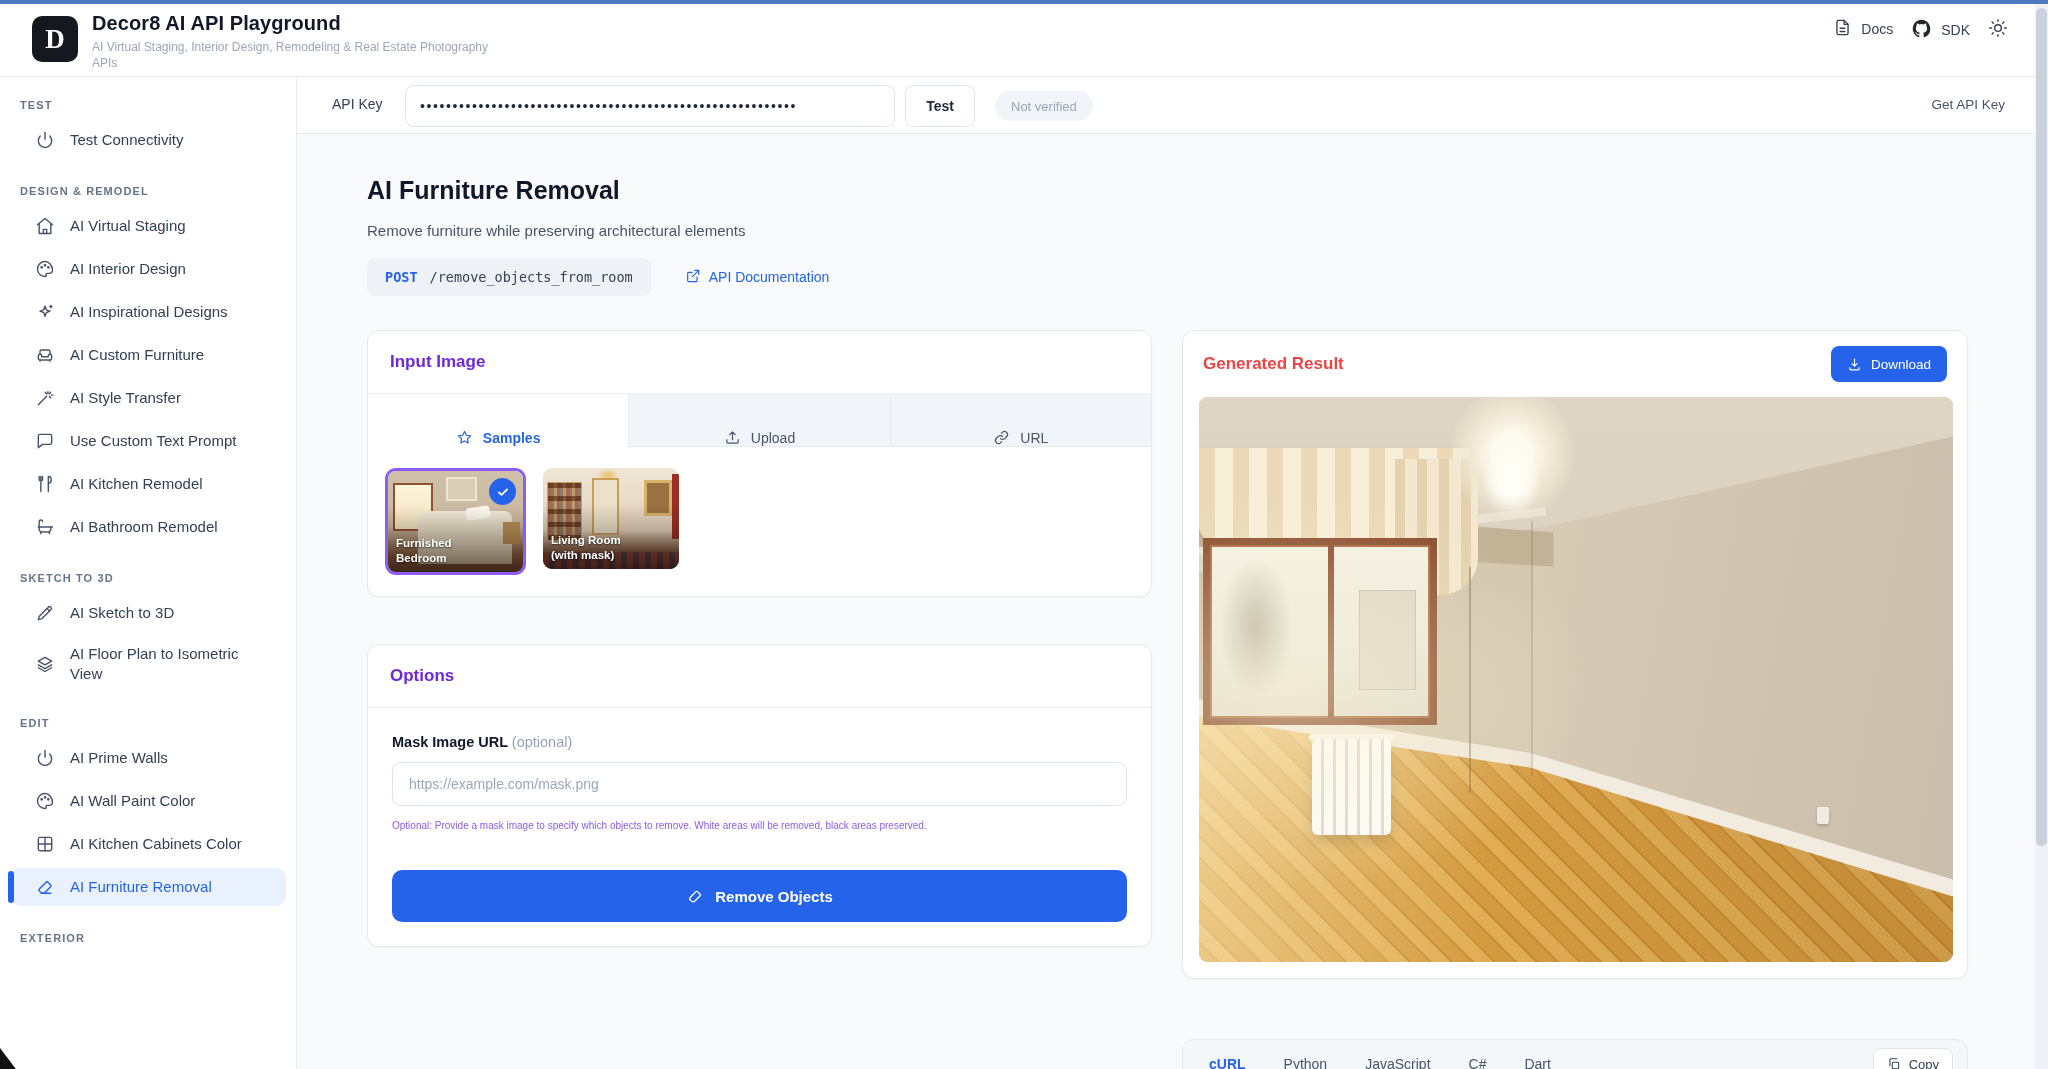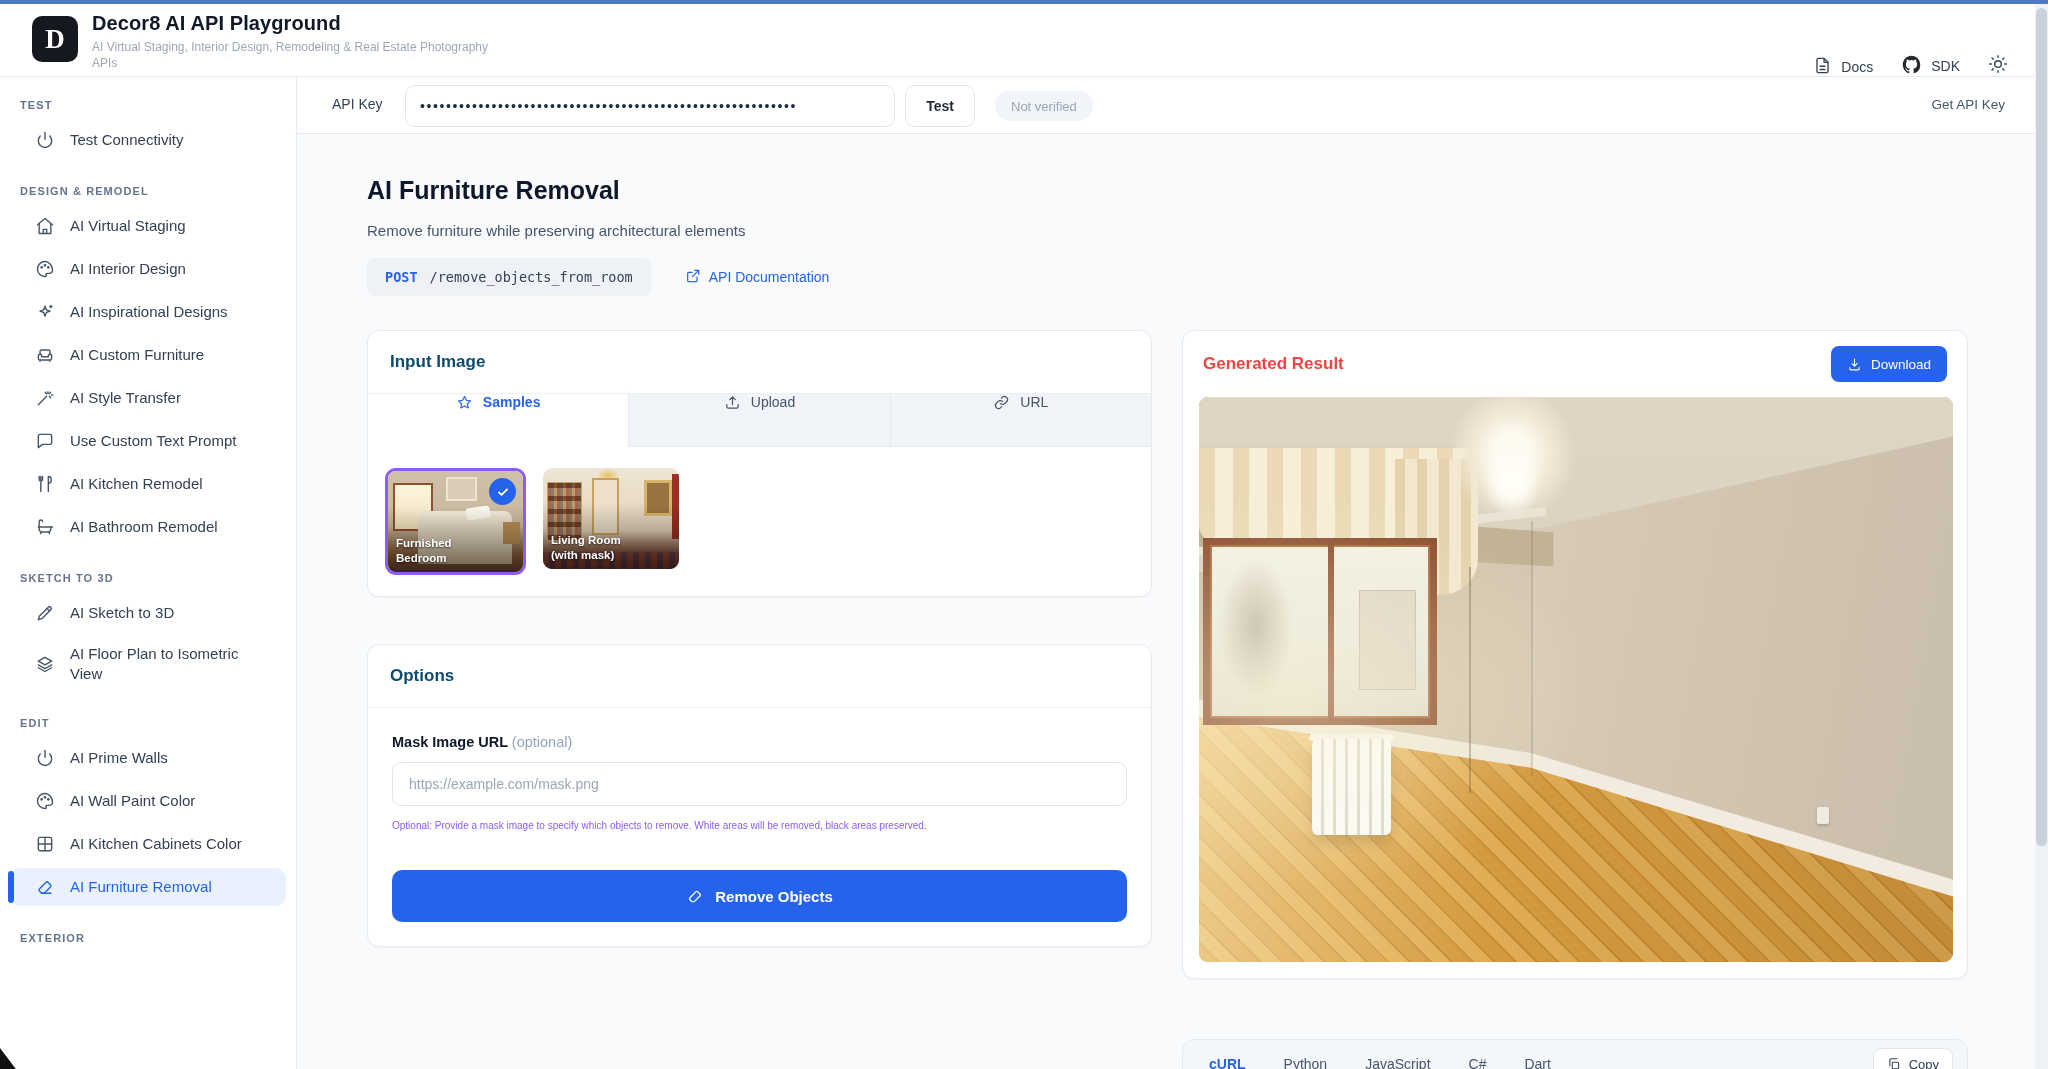--- a/index.html
+++ b/index.html
@@ -20,21 +20,21 @@
     display:flex; align-items:center;
   }
   .logo {
     position:absolute; left:32px; top:12px; width:46px; height:46px;
     background:#15181e; border-radius:10px; color:#fff;
     display:flex; align-items:center; justify-content:center;
     font-size:27px; font-weight:700; font-family:"Liberation Serif","DejaVu Serif",serif;
   }
   .app-title { position:absolute; left:92px; top:8px; font-size:20px; font-weight:700; color:#111827; letter-spacing:.1px; }
   .app-sub { position:absolute; left:92px; top:35px; width:420px; font-size:12px; line-height:16px; color:#9ca7b8; }
-  .header-right { position:absolute; right:40px; top:1px; height:73px; display:flex; align-items:flex-end; gap:28px; }
+  .header-right { position:absolute; right:40px; top:14px; height:73px; display:flex; align-items:flex-start; gap:18px; }
   .hbtn { display:flex; align-items:center; gap:9px; font-size:14px; color:#334155; cursor:pointer; }
   .hbtn svg { width:19px; height:19px; stroke:#334155; fill:none; stroke-width:1.7; stroke-linecap:round; stroke-linejoin:round; }
   .hbtn .gh { fill:#24292f; stroke:none; }
   .sun svg { width:20px; height:20px; stroke:#334155; fill:none; stroke-width:1.7; stroke-linecap:round; }
 
   
   .sidebar {
     position:absolute; left:0; top:77px; width:297px; height:992px;
     background:#fff; border-right:1px solid #e6eaf0; padding-top:22px; overflow:hidden; z-index:40;
   }
@@ -85,29 +85,29 @@
   .page-title { position:absolute; left:70px; top:42px; font-size:25px; font-weight:700; color:#0f172a; }
   .page-sub { position:absolute; left:70px; top:88px; font-size:15px; color:#475569; }
   .endpoint-row { position:absolute; left:70px; top:124px; display:flex; align-items:center; gap:34px; }
   .endpoint-pill { height:38px; padding:0 18px; background:#eef2f7; border-radius:8px; display:flex; align-items:center; gap:12px; }
   .endpoint-pill .method { font-size:13.5px; font-weight:700; color:#2563eb; }
   .endpoint-pill .path { font-size:13.5px; color:#334155; }
   .doc-link { display:flex; align-items:center; gap:8px; font-size:14px; color:#2563eb; cursor:pointer; }
   .doc-link svg { width:16px; height:16px; stroke:#2563eb; fill:none; stroke-width:1.8; stroke-linecap:round; stroke-linejoin:round; }
 
   .card { background:#fff; border:1px solid #e6eaf0; border-radius:12px; box-shadow:0 1px 2px rgba(16,24,40,.04); }
-  .card-head { padding:21px 22px; font-size:17px; font-weight:600; color:#0c4a6e; border-bottom:1px solid #eceff4; }
+  .card-head { padding:21px 22px; font-size:17px; font-weight:600; color:#6d28d9; border-bottom:1px solid #eceff4; }
 
   .col-left { position:absolute; left:70px; top:196px; width:785px; }
   .col-right { position:absolute; left:885px; top:196px; width:786px; }
 
   
   .tabbar { display:flex; height:53px; background:#f1f5f9; }
   .tab {
-    flex:1; display:flex; align-items:flex-start; justify-content:center; gap:10px;
+    flex:1; display:flex; align-items:flex-end; justify-content:center; gap:10px;
     font-size:14px; color:#475569; border-bottom:1px solid #e6eaf0; cursor:pointer;
   }
   .tab svg { width:17px; height:17px; stroke:#475569; fill:none; stroke-width:1.7; stroke-linecap:round; stroke-linejoin:round; }
   .tab.active { background:#fff; color:#2563eb; font-weight:600; border-bottom:1px solid transparent; border-right:1px solid #e6eaf0; }
   .tab.active svg { stroke:#2563eb; }
   .tab.mid { border-right:1px solid #e6eaf0; }
   .samples { padding:21px 17px; display:flex; gap:17px; }
   .thumb { position:relative; width:136px; height:101px; border-radius:9px; overflow:hidden; cursor:pointer; }
   .thumb.selected { border:3px solid #8b5cf6; width:141px; height:107px; border-radius:11px; }
   .thumb .scrim { position:absolute; inset:0; background:linear-gradient(180deg, transparent 35%, rgba(0,0,0,.45)); }

